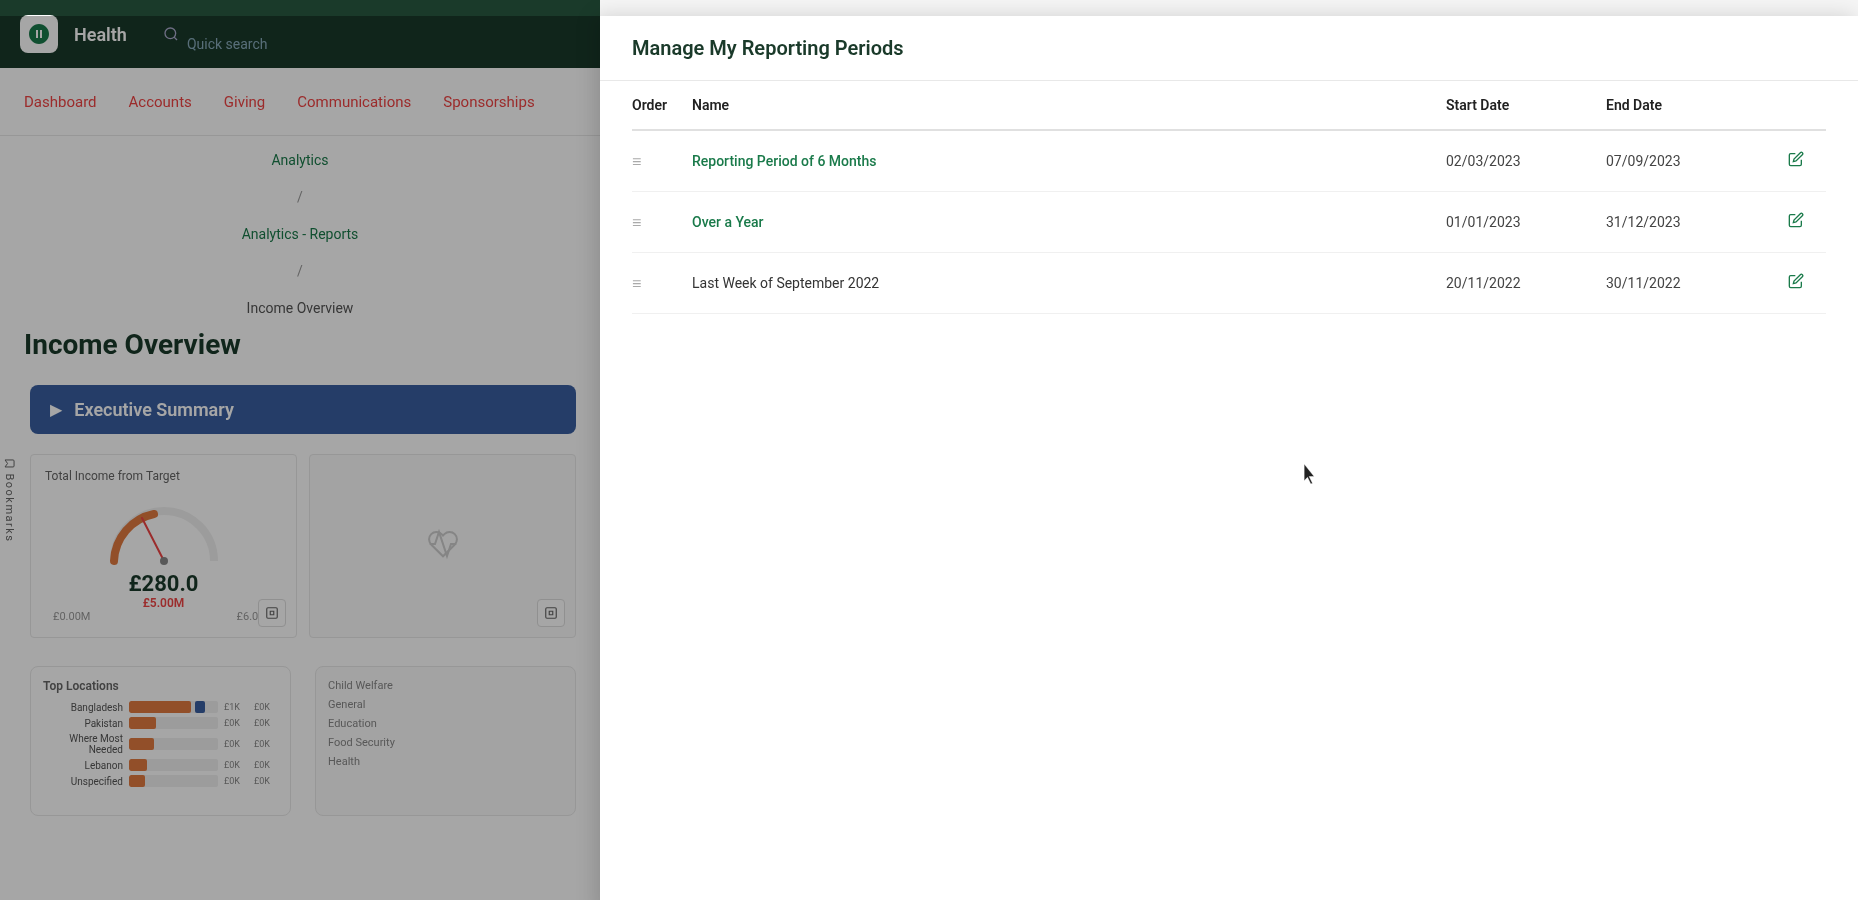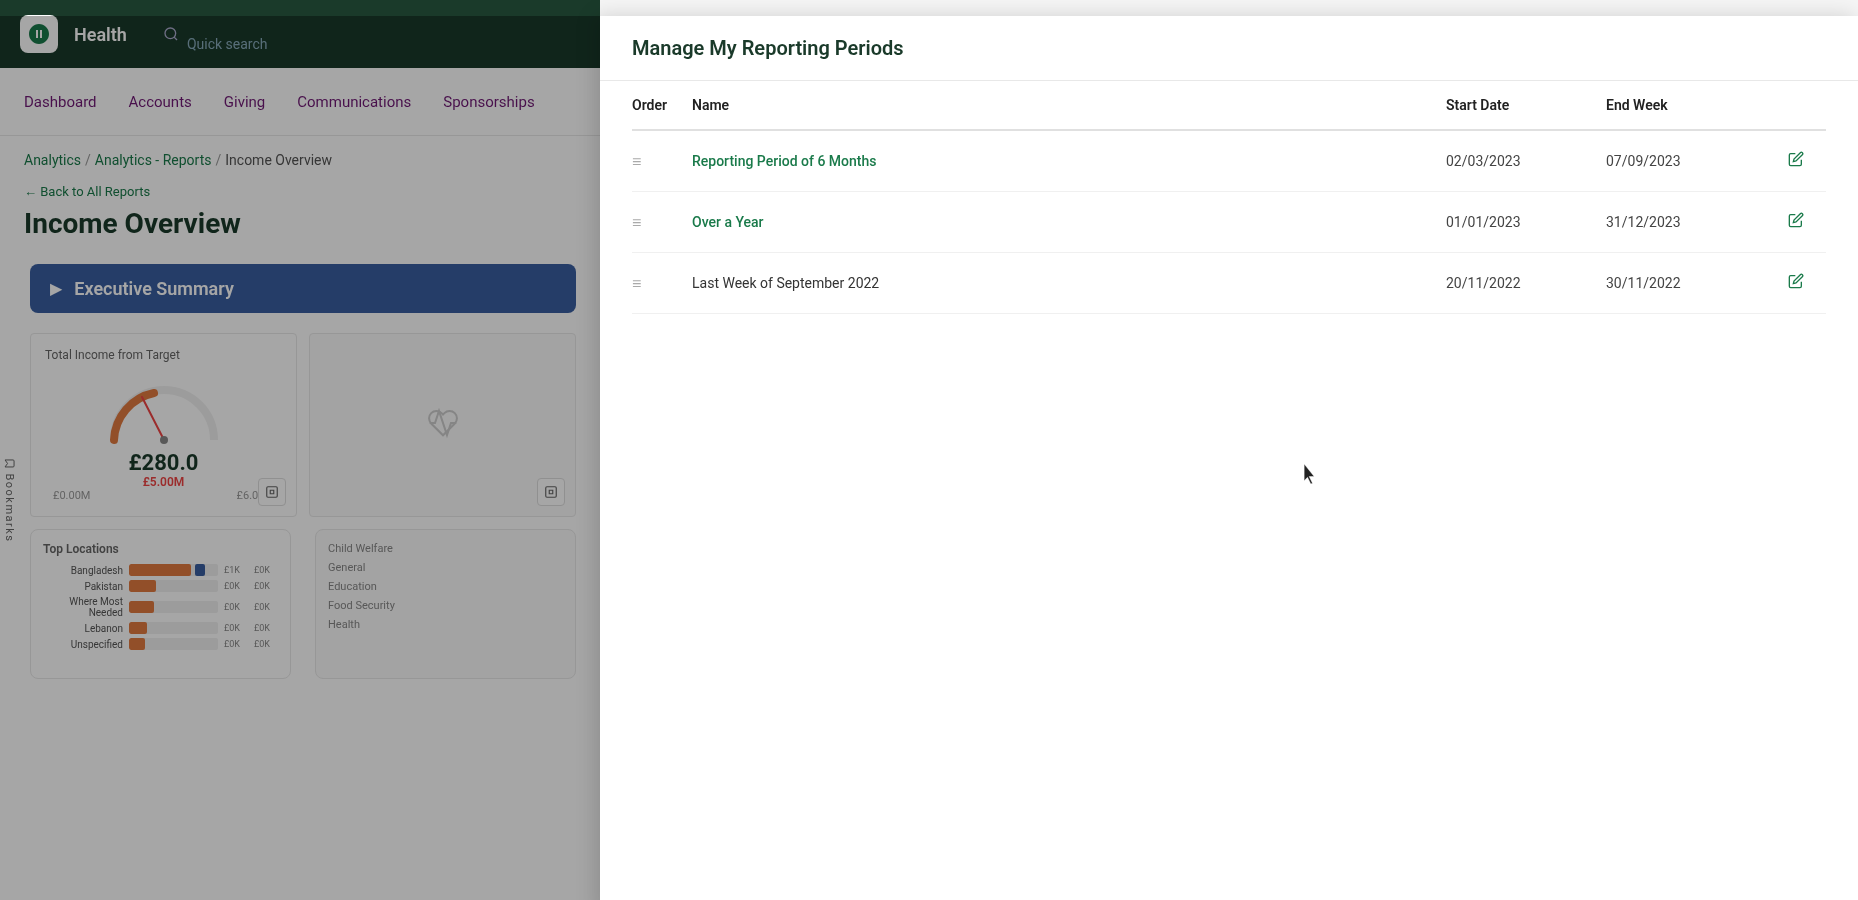--- a/index.html
+++ b/index.html
@@ -20,24 +20,24 @@
     .logo-icon svg { width: 24px; height: 24px; }
     .app-name { color: #fff; font-size: 18px; font-weight: 600; }
     .search-bar {
       display: flex; align-items: center; gap: 8px; color: #aac; font-size: 14px; margin-left: 20px;
     }
 
     .nav-bar {
       background: #fff; height: 68px; display: flex; align-items: center; padding: 0 24px; gap: 32px;
       border-bottom: 1px solid #e8e8e8;
     }
-    .nav-item { font-size: 15px; color: #701a75; cursor: pointer; padding: 4px 0; }
+    .nav-item { font-size: 15px; color: #ef4444; cursor: pointer; padding: 4px 0; }
 
     .breadcrumb {
-      padding: 16px 24px 8px; display: flex; align-items: center; gap: 4px; font-size: 14px; color: #555;
+      padding: 16px 24px 8px; display: flex; align-items: center; gap: 21px; font-size: 14px; color: #555; flex-direction: column;
     }
     .breadcrumb-sep { color: #999; }
     .breadcrumb-link { color: #1a7a4a; cursor: pointer; }
     .breadcrumb-current { color: #555; }
 
     .back-link { padding: 8px 24px 4px; font-size: 13px; color: #1a7a4a; cursor: pointer; display: flex; align-items: center; gap: 4px; }
     .page-title { padding: 4px 24px 16px; font-size: 28px; font-weight: 700; color: #1a3a2a; }
 
     .report-section {
       margin: 8px 24px; background: #3a5fa0; border-radius: 8px; padding: 14px 20px; display: flex; align-items: center; gap: 12px;
@@ -54,21 +54,21 @@
     .card-sub { font-size: 11px; color: #999; }
     .card-target { color: #e44; font-size: 12px; font-weight: 600; }
     .gauge-container { display: flex; align-items: center; justify-content: center; height: 80px; position: relative; }
     .gauge-svg { width: 120px; height: 70px; }
     .card-icon-btn {
       position: absolute; bottom: 10px; right: 10px; width: 28px; height: 28px;
       border: 1px solid #ddd; border-radius: 4px; display: flex; align-items: center; justify-content: center;
       background: #fff; cursor: pointer;
     }
 
-    .bottom-cards { display: flex; gap: 24px; padding: 0 24px 12px; }
+    .bottom-cards { display: flex; gap: 24px; padding: 0 24px 12px; margin-top: 16px; }
     .chart-card {
       background: #fff; border: 1px solid #e8e8e8; border-radius: 8px; flex: 1; padding: 12px; min-height: 150px;
     }
     .chart-title { font-size: 12px; color: #666; font-weight: 600; margin-bottom: 8px; }
 
     .bar-chart { display: flex; flex-direction: column; gap: 4px; }
     .bar-row { display: flex; align-items: center; gap: 6px; font-size: 10px; color: #555; }
     .bar-label { width: 80px; text-align: right; flex-shrink: 0; }
     .bar-track { flex: 1; height: 12px; background: #f0f0f0; border-radius: 2px; overflow: hidden; position: relative; }
     .bar-fill-orange { height: 100%; background: #e07a40; border-radius: 2px; }
@@ -155,23 +155,20 @@
   </div>
 
   <div class="breadcrumb">
     <span class="breadcrumb-link">Analytics</span>
     <span class="breadcrumb-sep">/</span>
     <span class="breadcrumb-link">Analytics - Reports</span>
     <span class="breadcrumb-sep">/</span>
     <span class="breadcrumb-current">Income Overview</span>
   </div>
 
-  <div class="back-link">
-    <span>← Back to All Reports</span>
-  </div>
 
   <div class="page-title">Income Overview</div>
 
   <div style="position:absolute; left:0; top:420px; width:20px; height:160px; display:flex; align-items:center; justify-content:center;">
     <div style="transform:rotate(90deg); white-space:nowrap; font-size:11px; color:#666; letter-spacing:1.5px; display:flex; align-items:center; gap:4px;">
       <svg width="12" height="14" viewBox="0 0 24 24" fill="none" stroke="#666" stroke-width="2">
           <path d="M19 21l-7-5-7 5V5a2 2 0 0 1 2-2h10a2 2 0 0 1 2 2z"></path>
         </svg>
       <span>Bookmarks</span>
     </div>
@@ -291,21 +288,21 @@
     <div class="modal-header">
       <span class="modal-title">Manage My Reporting Periods</span>
     </div>
 
     <div class="table-container">
 
       <div class="table-header">
         <span>Order</span>
         <span>Name</span>
         <span>Start Date</span>
-        <span>End Week</span>
+        <span>End Date</span>
         <span></span>
       </div>
 
       <div class="table-row">
         <span class="drag-handle">≡</span>
         <span class="row-name">Reporting Period of 6 Months</span>
         <span class="row-date">02/03/2023</span>
         <span class="row-date">07/09/2023</span>
         <span class="row-edit">
           <svg width="16" height="16" viewBox="0 0 24 24" fill="none" stroke="#1a7a4a" stroke-width="2">

